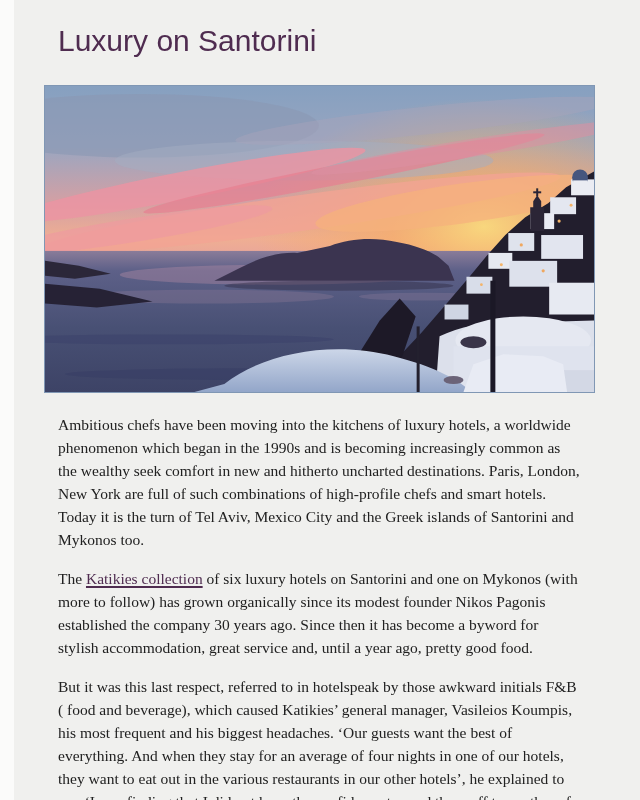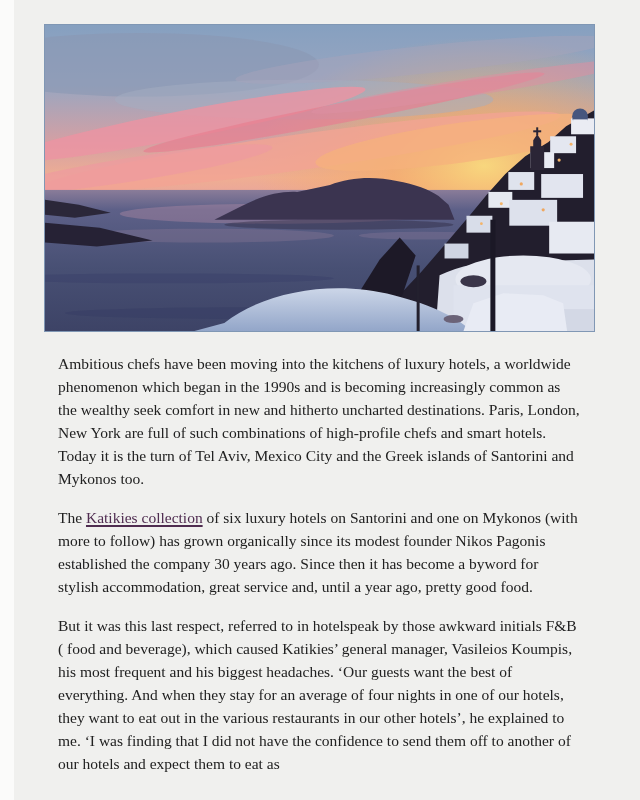--- a/index.html
+++ b/index.html
@@ -74,20 +74,21 @@
   }
 </style>
 </head>
 <body>
 
 <div class="left-gutter"></div>
 
 <main class="page">
   <article class="article">
 
+    <h1 class="title">Luxury on Santorini</h1>
 
     <figure class="hero" role="img" aria-label="Sunset over the Santorini caldera: pink streaked sky, dark blue sea, island silhouette and white cliffside buildings with a blue dome and bell tower">
       <svg viewBox="0 0 551 308" preserveAspectRatio="none">
         <defs>
           <linearGradient id="sky" x1="0" y1="0" x2="0" y2="1">
             <stop offset="0" stop-color="#86a0c0"></stop>
             <stop offset="0.20" stop-color="#9aa6c0"></stop>
             <stop offset="0.38" stop-color="#d3a0a4"></stop>
             <stop offset="0.50" stop-color="#efae93"></stop>
             <stop offset="0.58" stop-color="#e7a29d"></stop>

